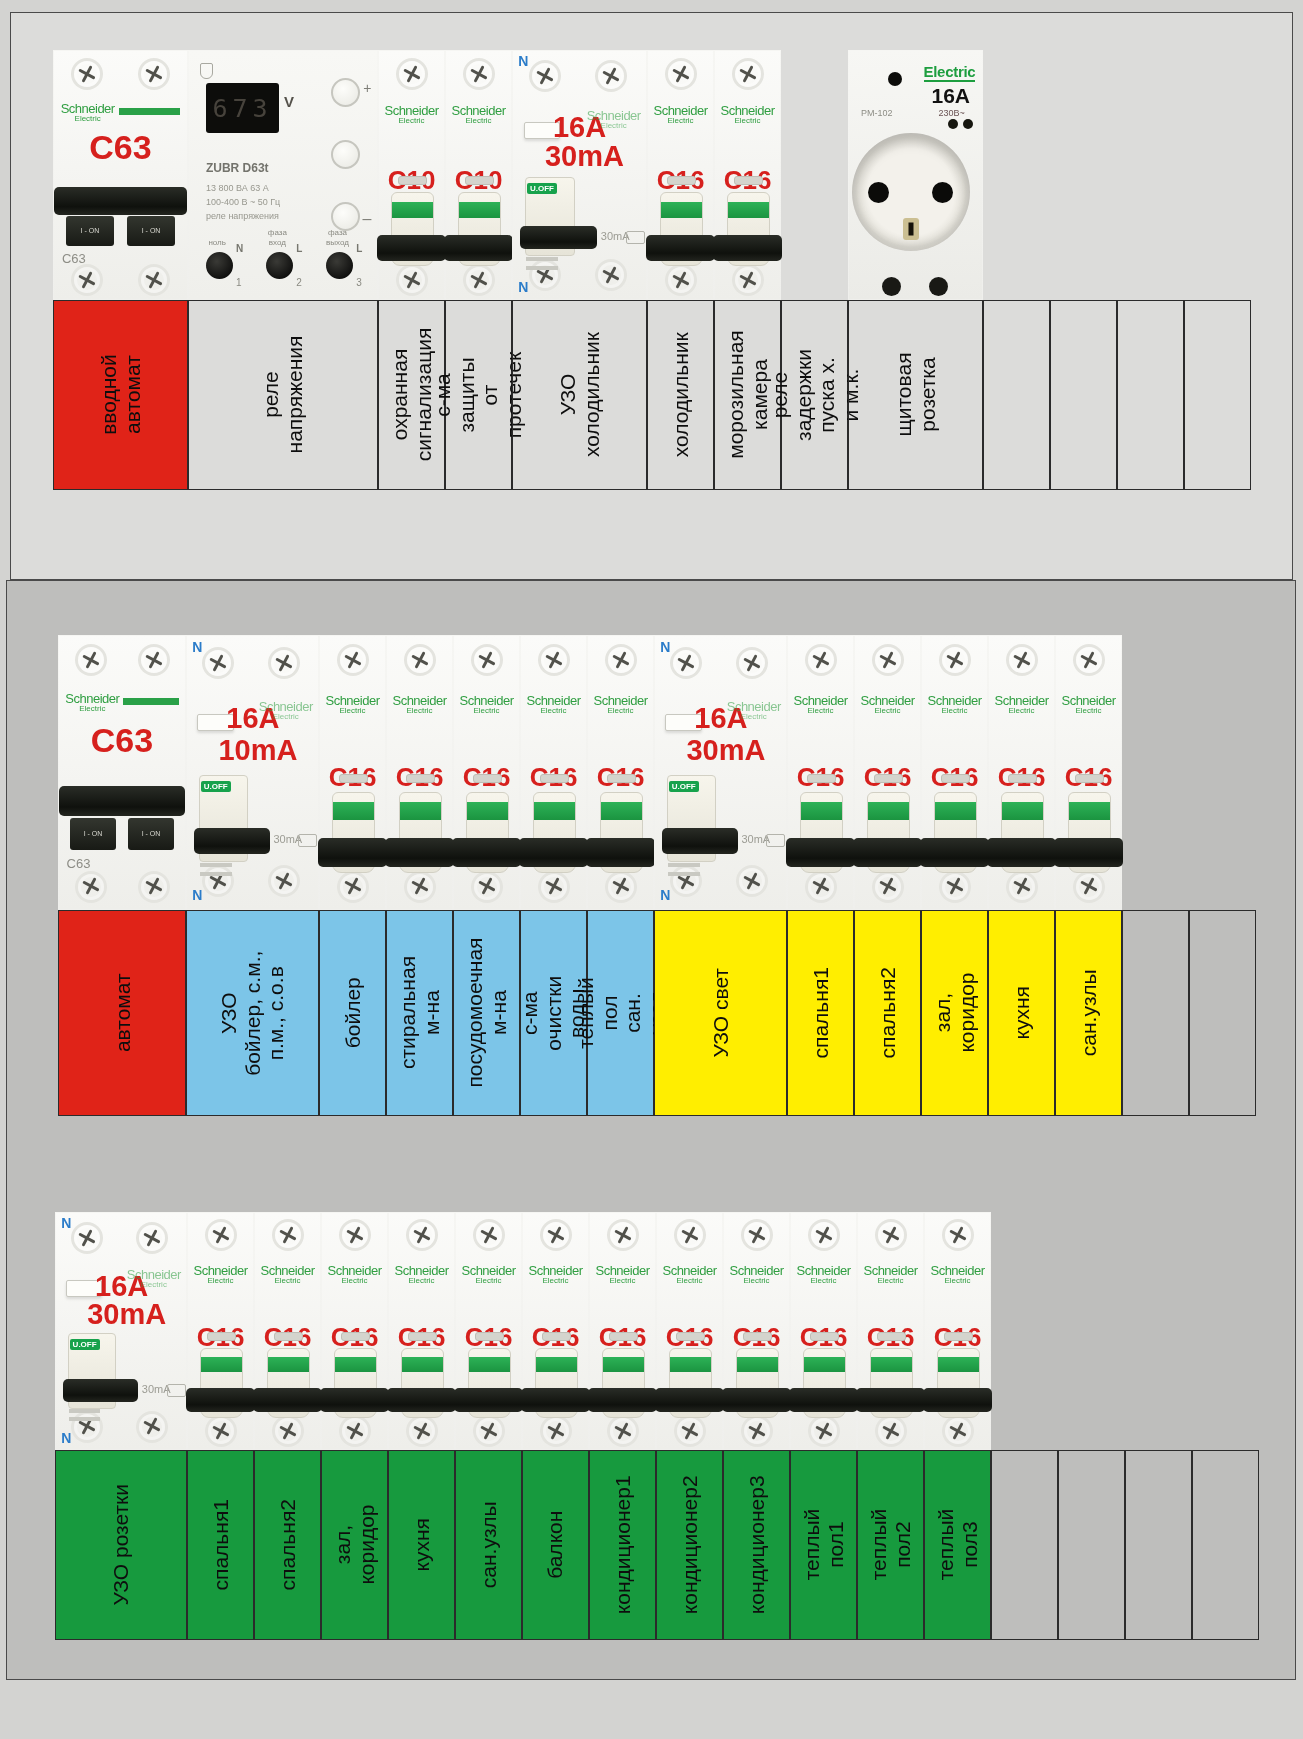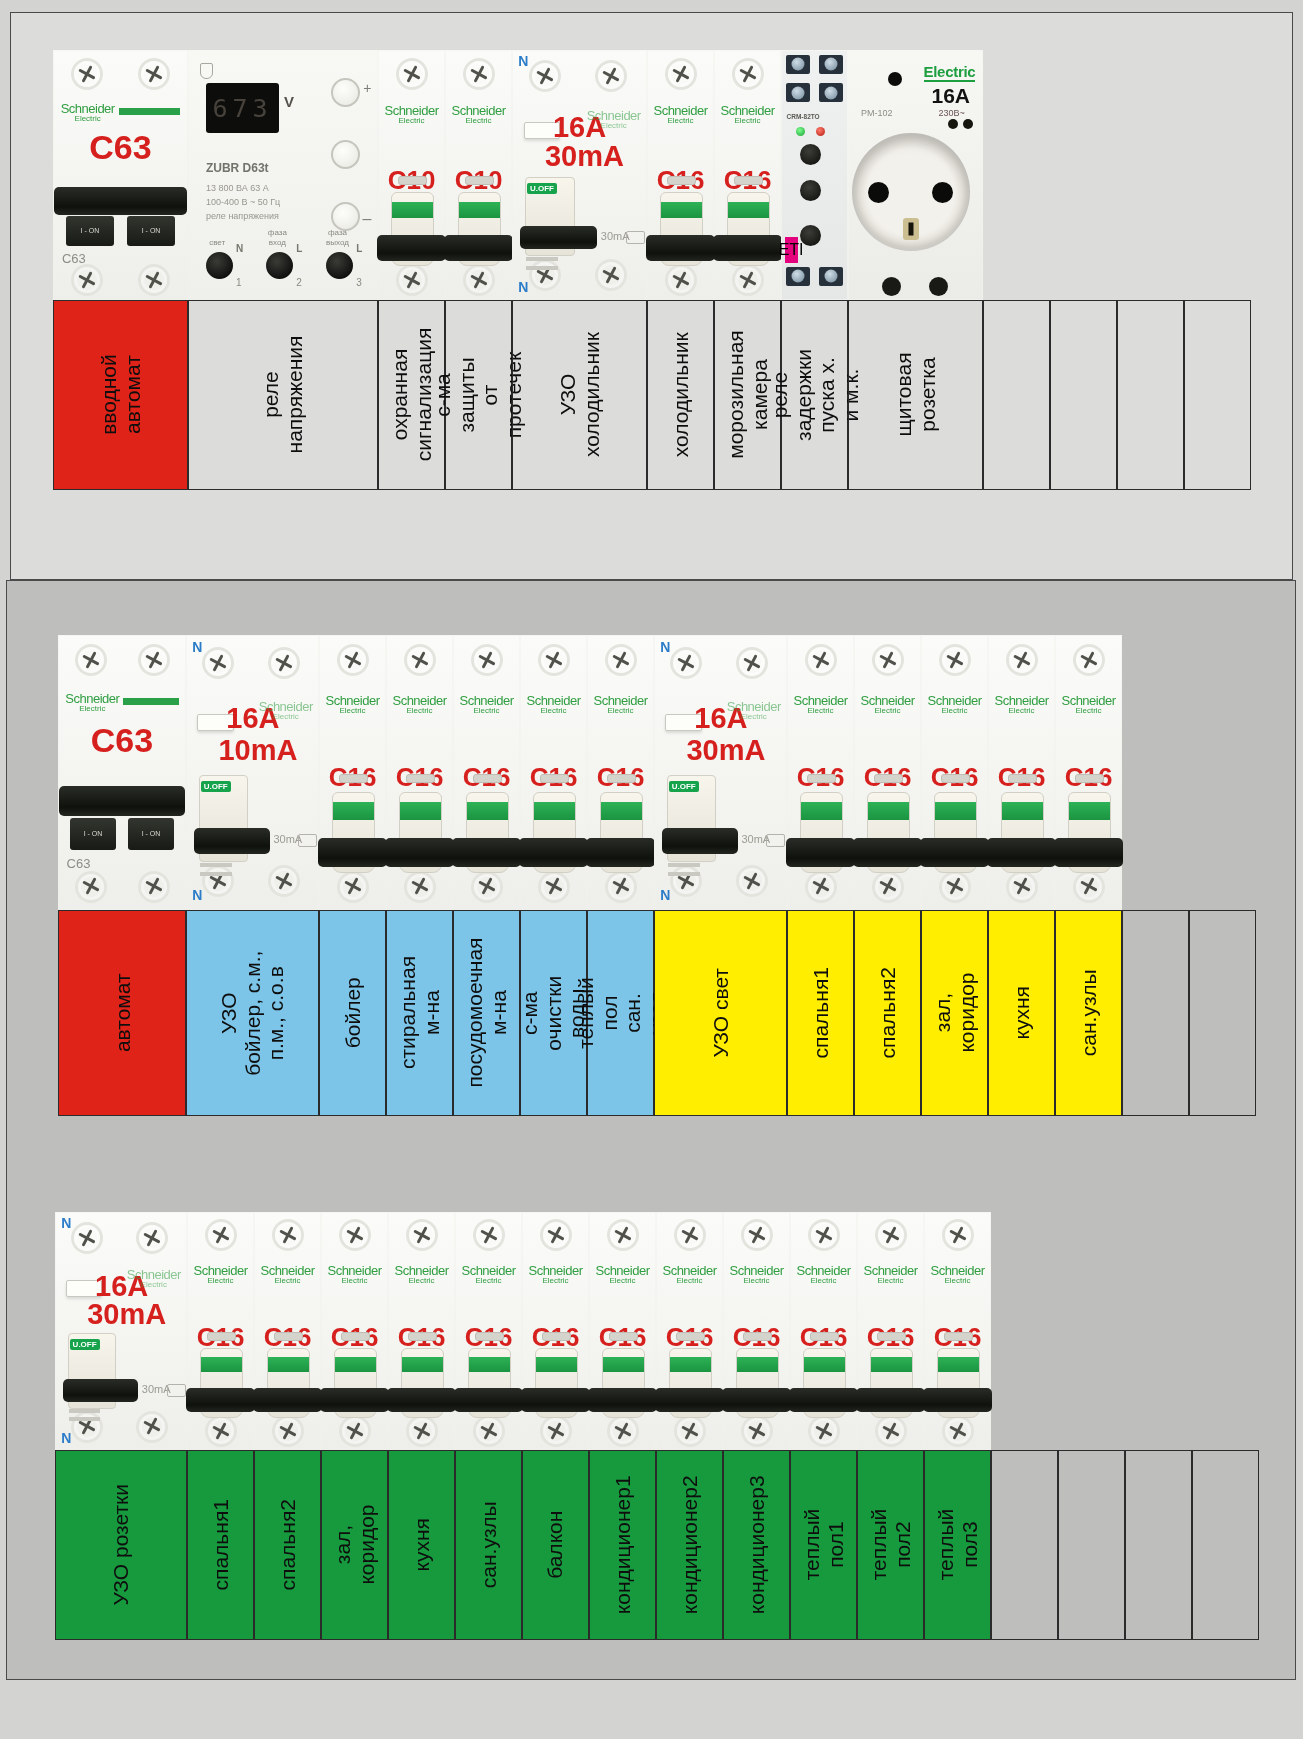--- a/index.html
+++ b/index.html
@@ -146,21 +146,21 @@
           <div class="vunit">V</div>
           <div class="btn bt1"></div>
           <div class="btn bt2"></div>
           <div class="btn bt3"></div>
           <div class="plus">+</div>
           <div class="minus">–</div>
           <div class="model">ZUBR D63t</div>
           <div class="specs">13 800 ВА   63 А
 100-400 В ~ 50 Гц
 реле напряжения</div>
-          <div class="tlab tl1">свет</div>
+          <div class="tlab tl1">ноль</div>
           <div class="tlab tl2">фаза
 вход</div>
           <div class="tlab tl3">фаза
 выход</div>
           <div class="term tm1"></div>
           <div class="term tm2"></div>
           <div class="term tm3"></div>
           <div class="tlt lt1">N</div>
           <div class="tlt lt2">L</div>
           <div class="tlt lt3">L</div>
@@ -257,45 +257,20 @@
               <div class="b1">Schneider</div>
               <div class="b2">Electric</div>
             </div>
           </div>
           <div class="marking">C16</div>
           <div class="slot"></div>
           <div class="toggle">
             <div class="gband"></div>
           </div>
           <div class="tbar"></div>
-        </div>
-      </div>
-      <div class="photo" style="left: 728px; width: 67px;">
-        <div class="dev trelay">
-          <div class="trow tr1">
-            <div class="tsq"></div>
-            <div class="tsq"></div>
-          </div>
-          <div class="trow tr2">
-            <div class="tsq"></div>
-            <div class="tsq"></div>
-          </div>
-          <div class="model">CRM-82TO</div>
-          <div class="ledg"></div>
-          <div class="ledr"></div>
-          <div class="knob kn1"></div>
-          <div class="knob kn2"></div>
-          <div class="knob kn3"></div>
-          <div class="eti">
-            <div>ETI</div>
-          </div>
-          <div class="trow tr3">
-            <div class="tsq"></div>
-            <div class="tsq"></div>
-          </div>
         </div>
       </div>
       <div class="photo" style="left: 795px; width: 135px;">
         <div class="dev socket">
           <div class="tophole"></div>
           <div class="dk">Electric</div>
           <div class="amp">16A</div>
           <div class="volt">230В~</div>
           <div class="cert1"></div>
           <div class="cert2"></div>

